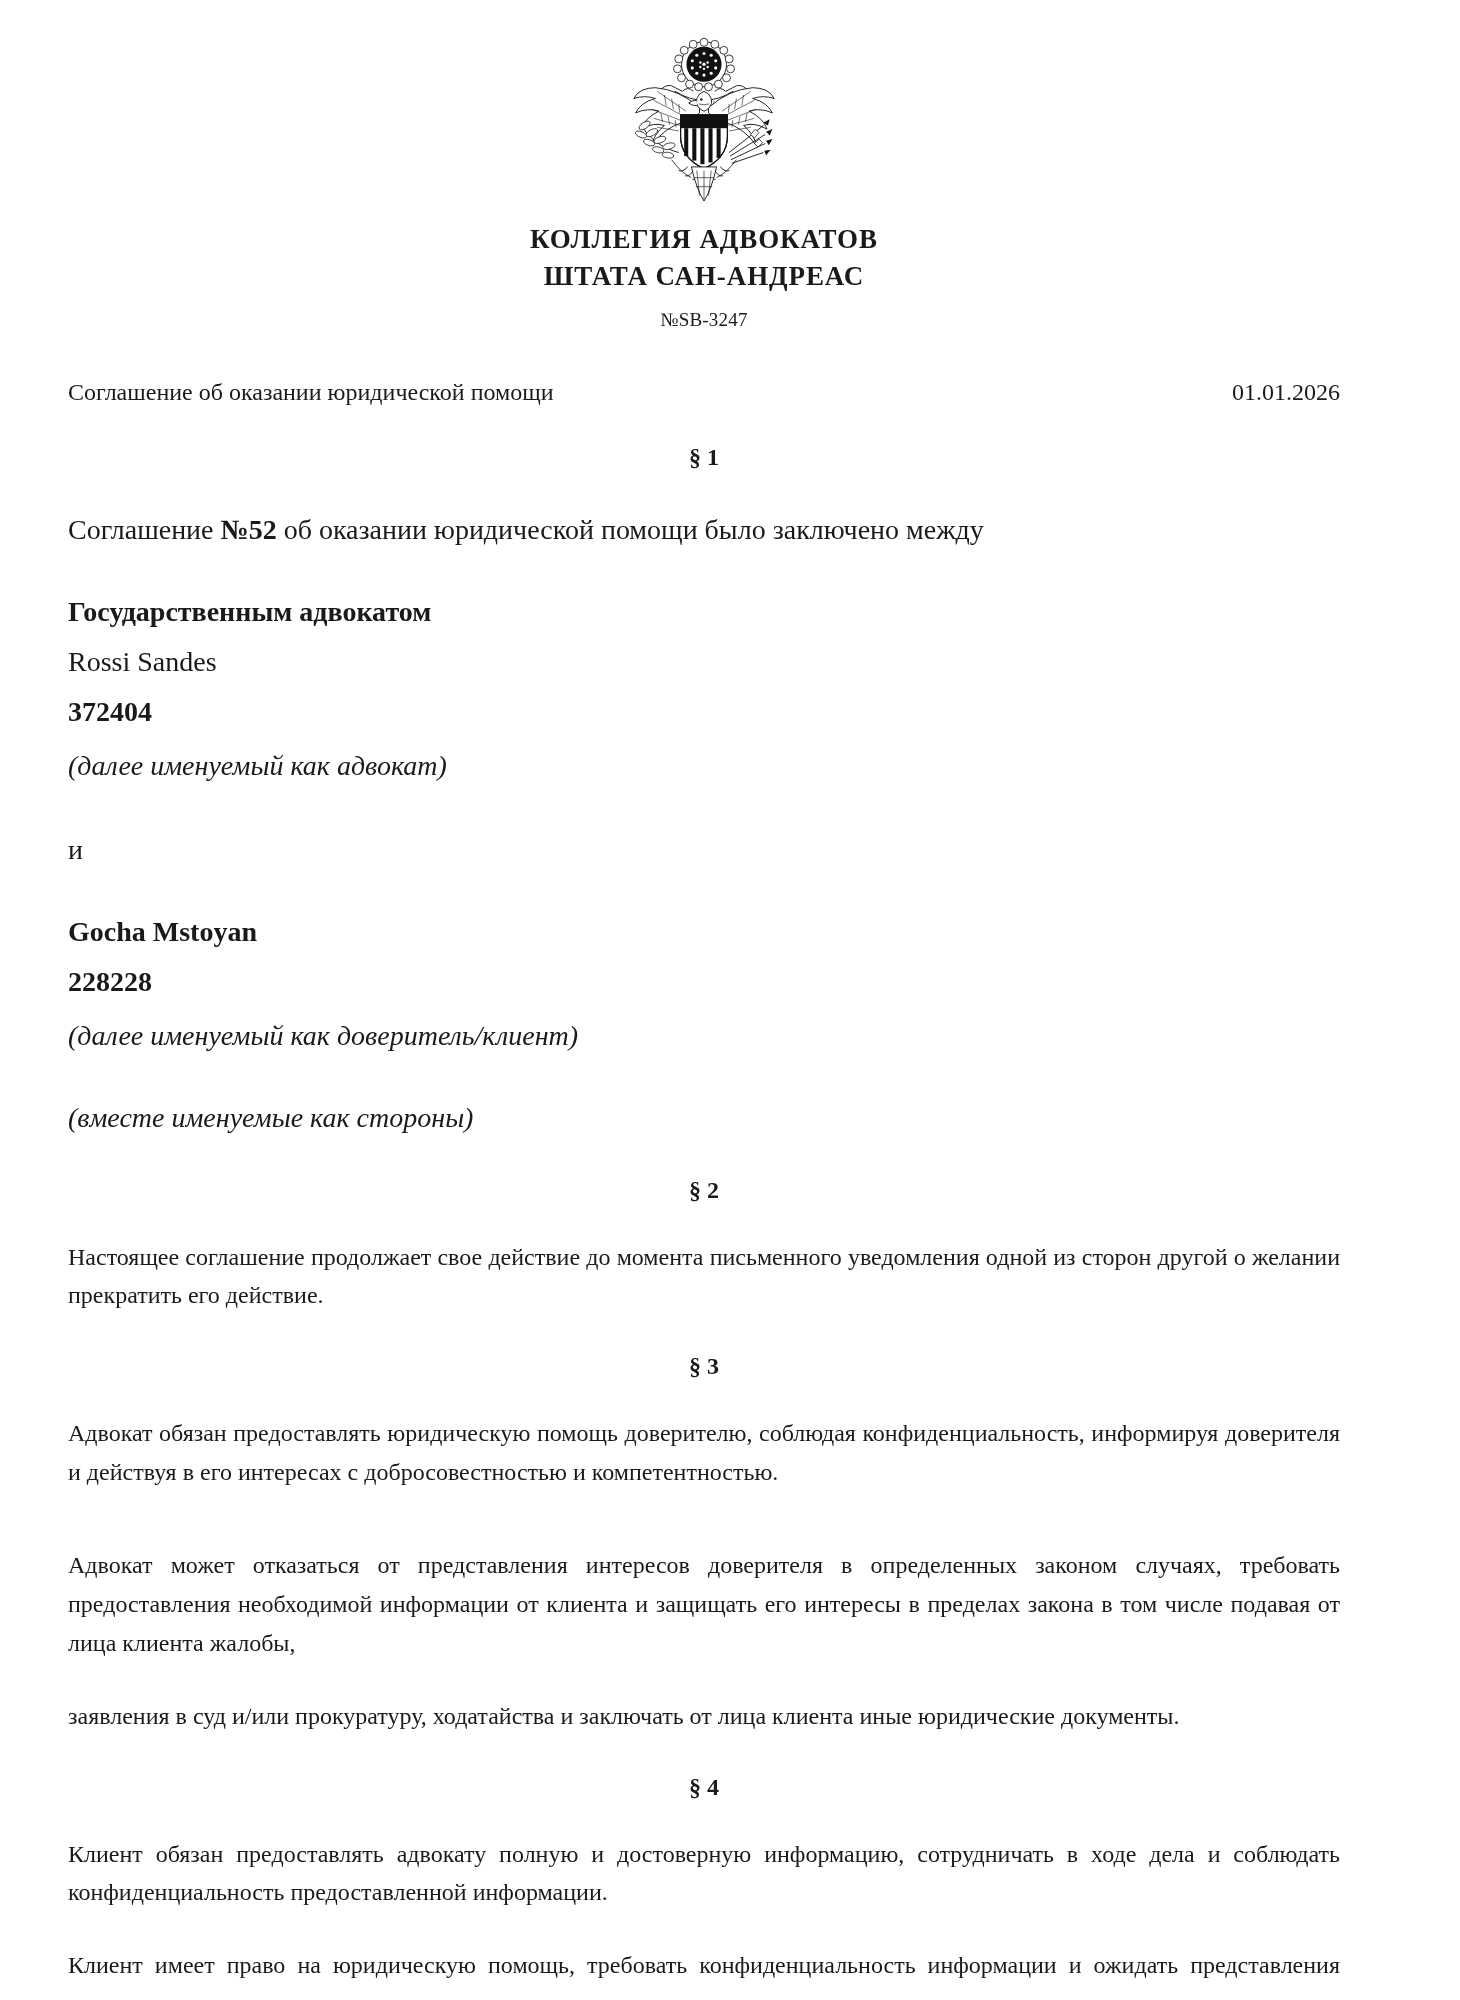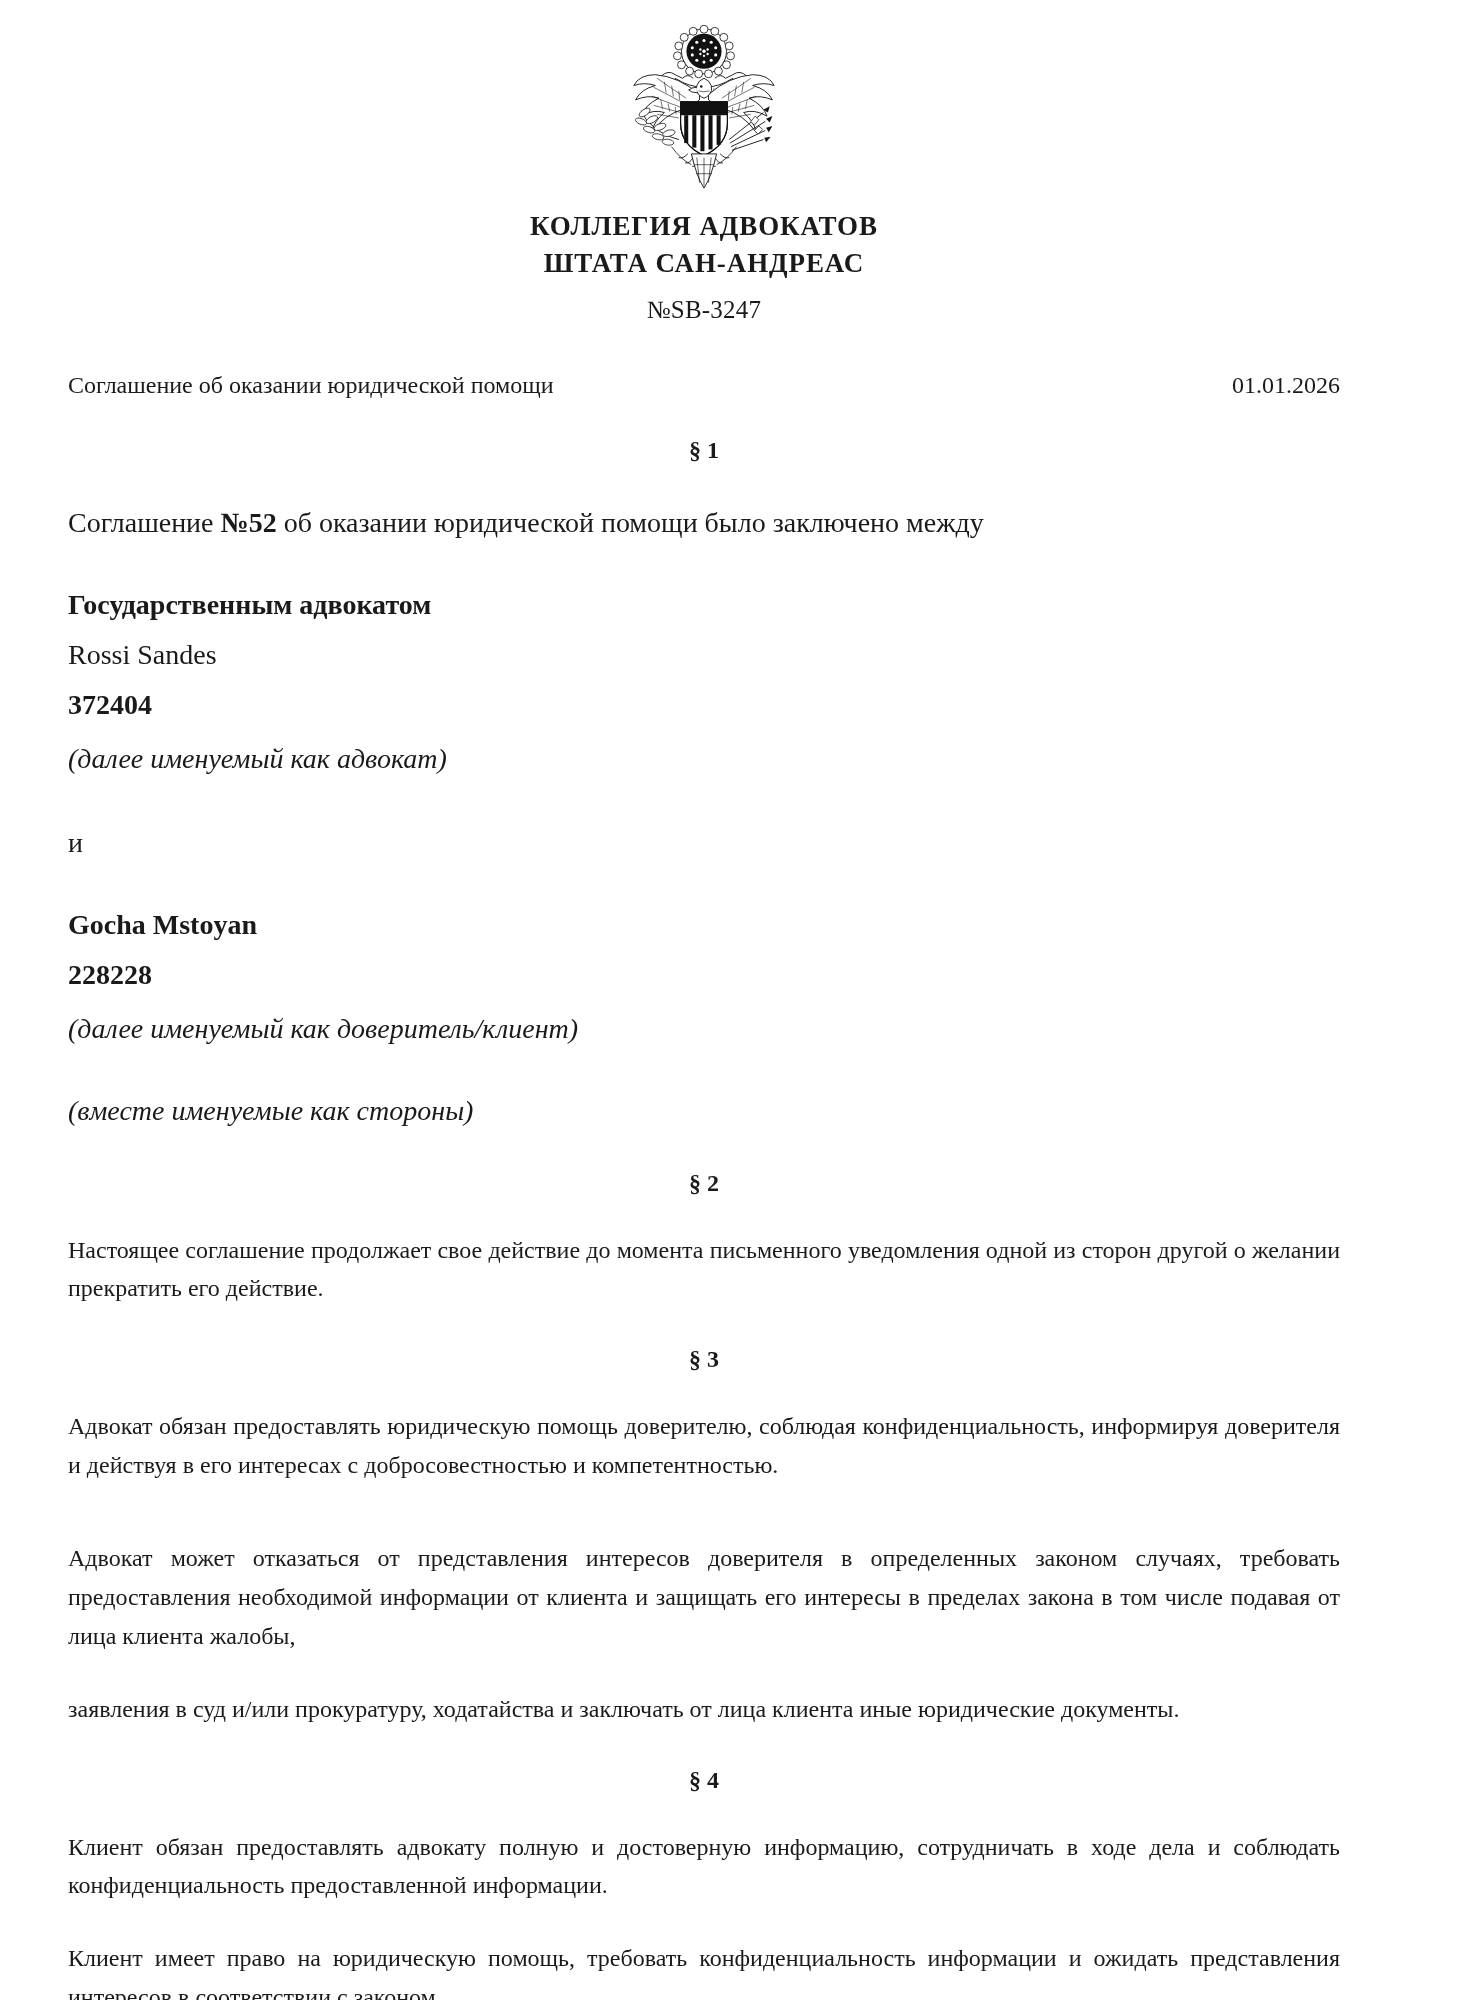--- a/index.html
+++ b/index.html
@@ -12,21 +12,21 @@
     height: 2000px;
     font-family: "Liberation Serif", "DejaVu Serif", serif;
     color: #1a1a1a;
     -webkit-font-smoothing: antialiased;
   }
 
   .page {
     width: 1408px;
     height: 2000px;
     box-sizing: border-box;
-    padding: 16px 68px 0 68px;
+    padding: 29px 68px 0 68px;
     position: relative;
   }
 
   
   .emblem-wrap {
     display: flex;
     justify-content: center;
     align-items: flex-start;
     margin-top: 6px;
     margin-bottom: 14px;
@@ -44,21 +44,21 @@
     font-size: 27px;
     letter-spacing: 0.9px;
     line-height: 1.38;
     margin: 0;
   }
   .org-title .line2 {
     display: block;
   }
   .doc-number {
     text-align: center;
-    font-size: 25px;
+    font-size: 19px;
     margin-top: 13px;
     letter-spacing: 0.2px;
   }
 
   
   .subject-row {
     display: flex;
     justify-content: space-between;
     align-items: flex-end;
     margin-top: 48px;

